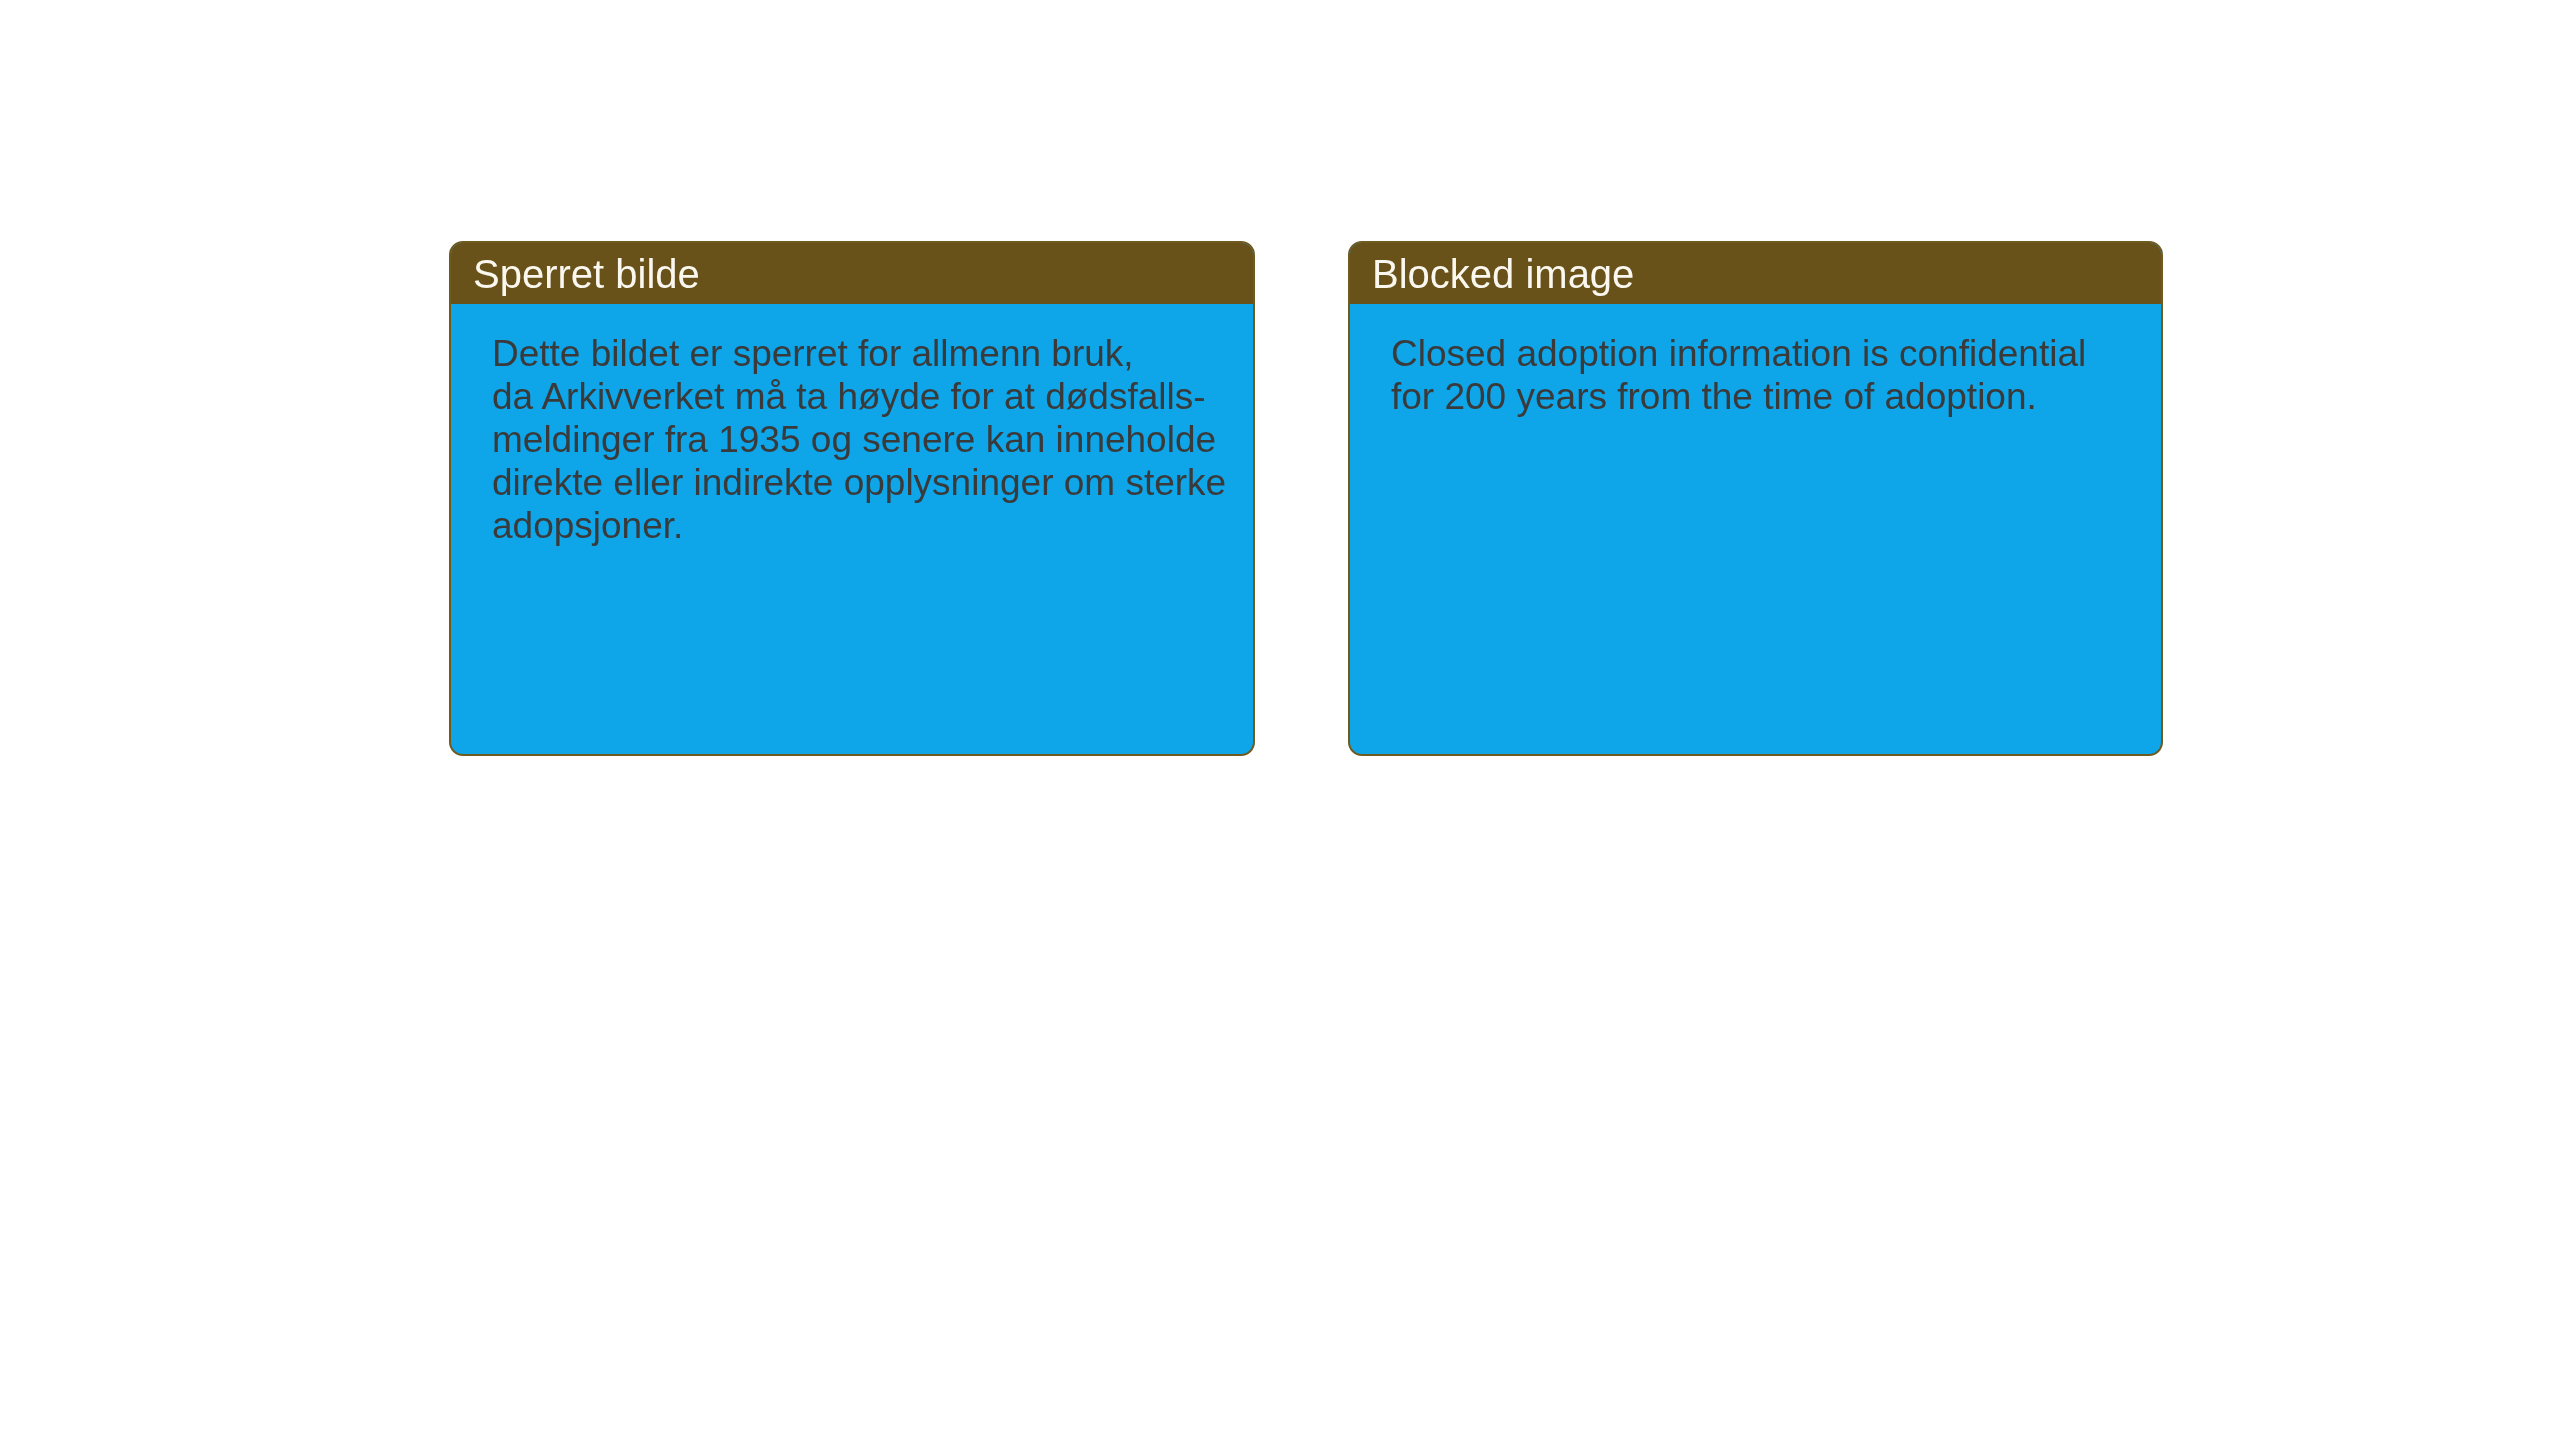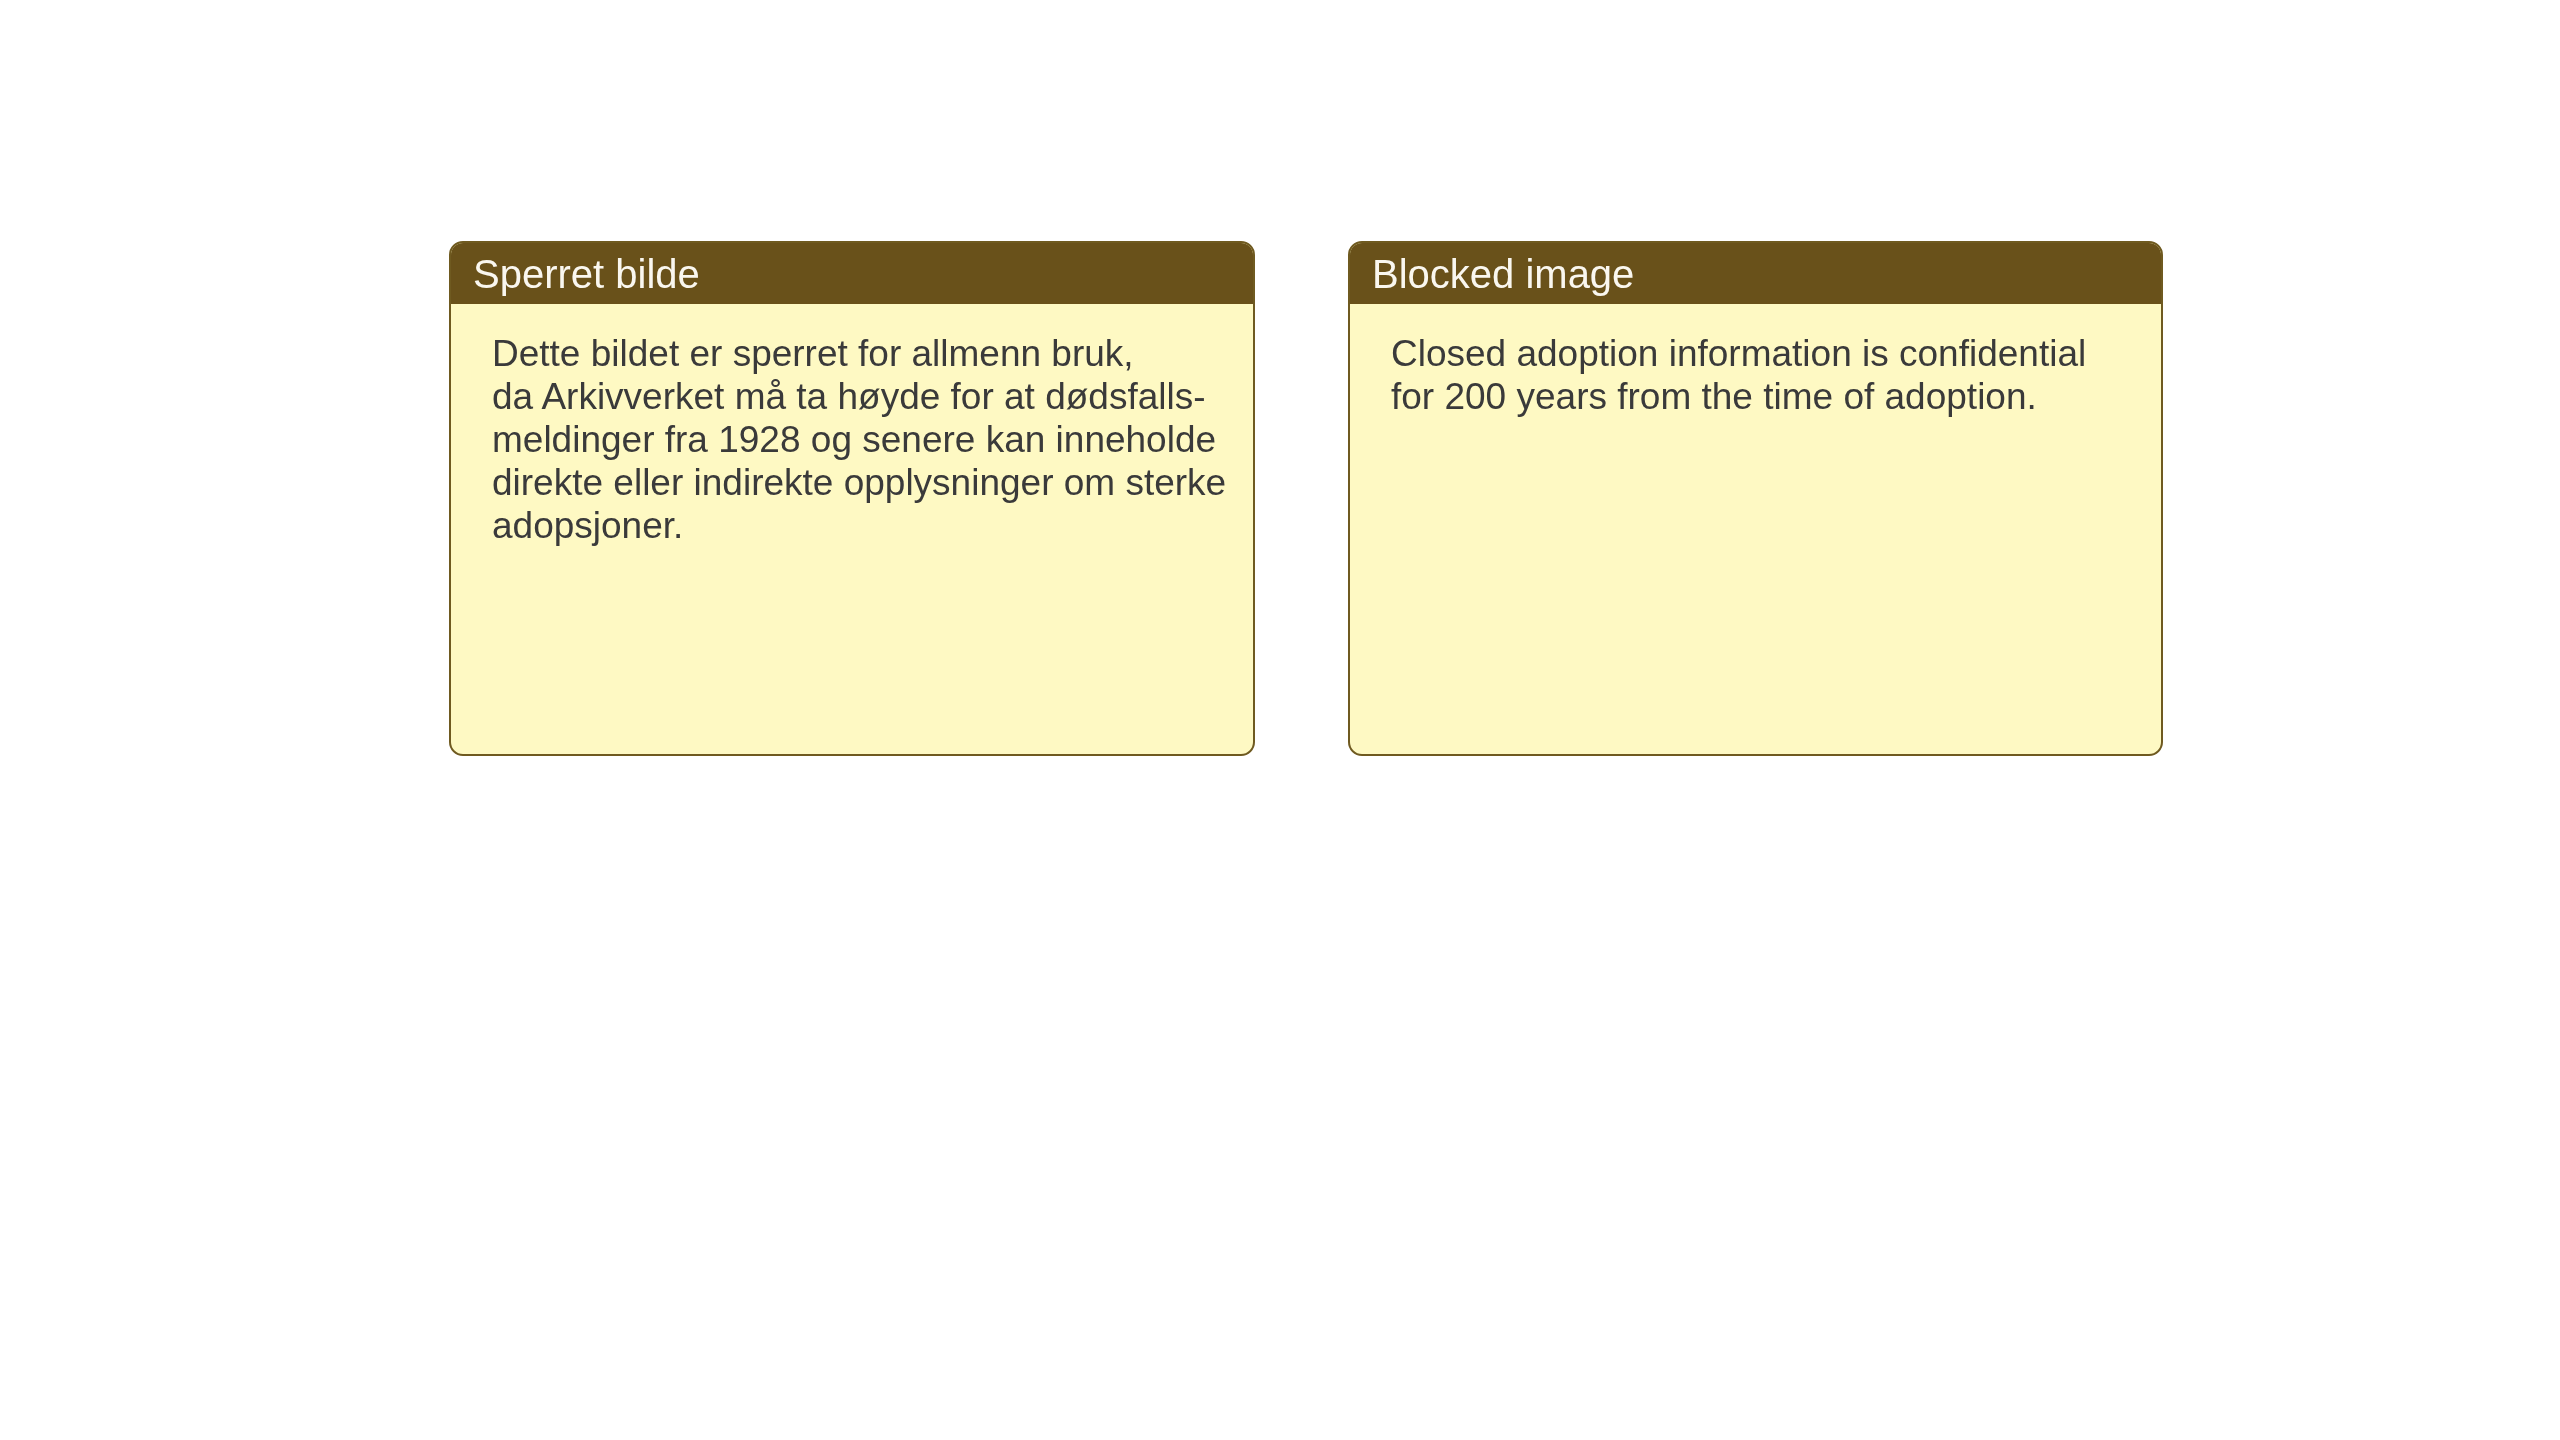--- a/index.html
+++ b/index.html
@@ -12,21 +12,21 @@
     height: 1440px;
     background: #ffffff;
     overflow: hidden;
     font-family: "Liberation Sans", sans-serif;
   }
   .card {
     position: absolute;
     top: 241px;
     height: 515px;
     box-sizing: border-box;
-    background: #fef9c3;
+    background: #0ea5e9;
     border: 2px solid var(--border-color, #6f5a20);
     border-radius: 14px;
     overflow: hidden;
   }
   .card--no {
     left: 449px;
     width: 806px;
   }
   .card--en {
     left: 1348px;
@@ -59,21 +59,21 @@
 </head>
 <body>
 
 <section class="card card--no">
   <header class="card__header">
     <span class="card__title">Sperret bilde</span>
   </header>
   <div class="card__body">
     <p>Dette bildet er sperret for allmenn bruk,
 da Arkivverket må ta høyde for at dødsfalls-
-meldinger fra 1928 og senere kan inneholde
+meldinger fra 1935 og senere kan inneholde
 direkte eller indirekte opplysninger om sterke
 adopsjoner.</p>
   </div>
 </section>
 
 <section class="card card--en">
   <header class="card__header">
     <span class="card__title">Blocked image</span>
   </header>
   <div class="card__body">

